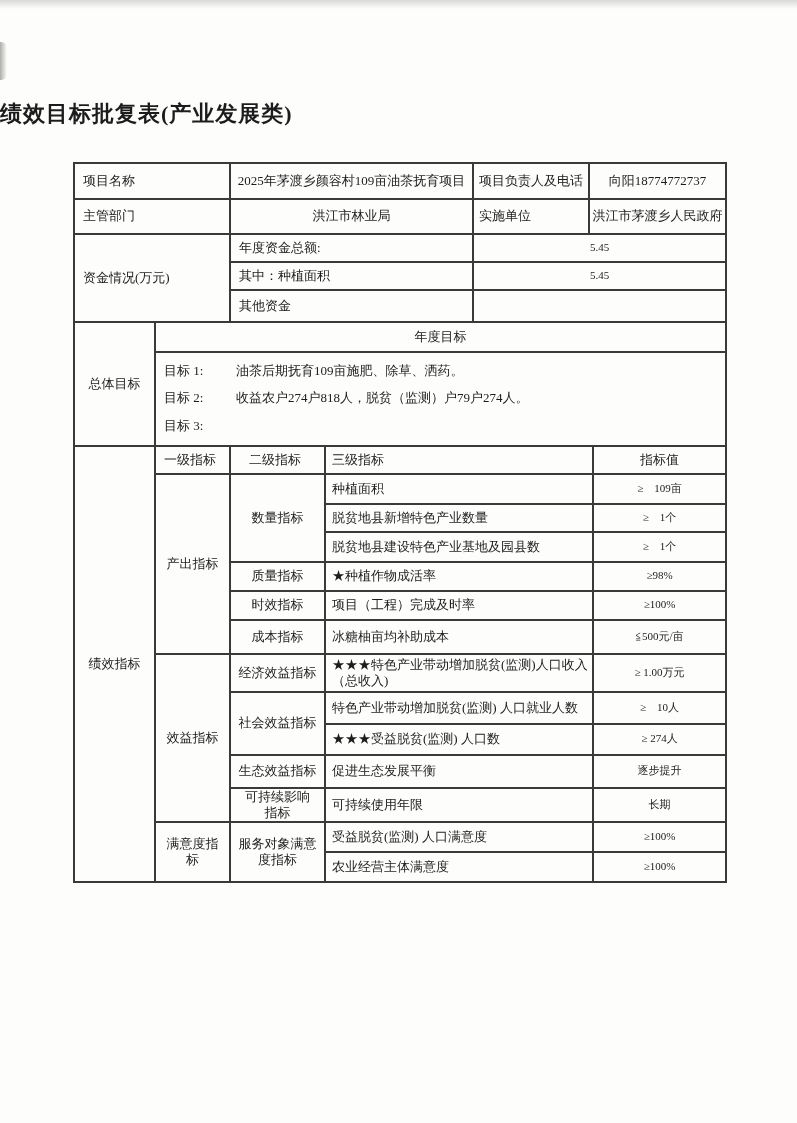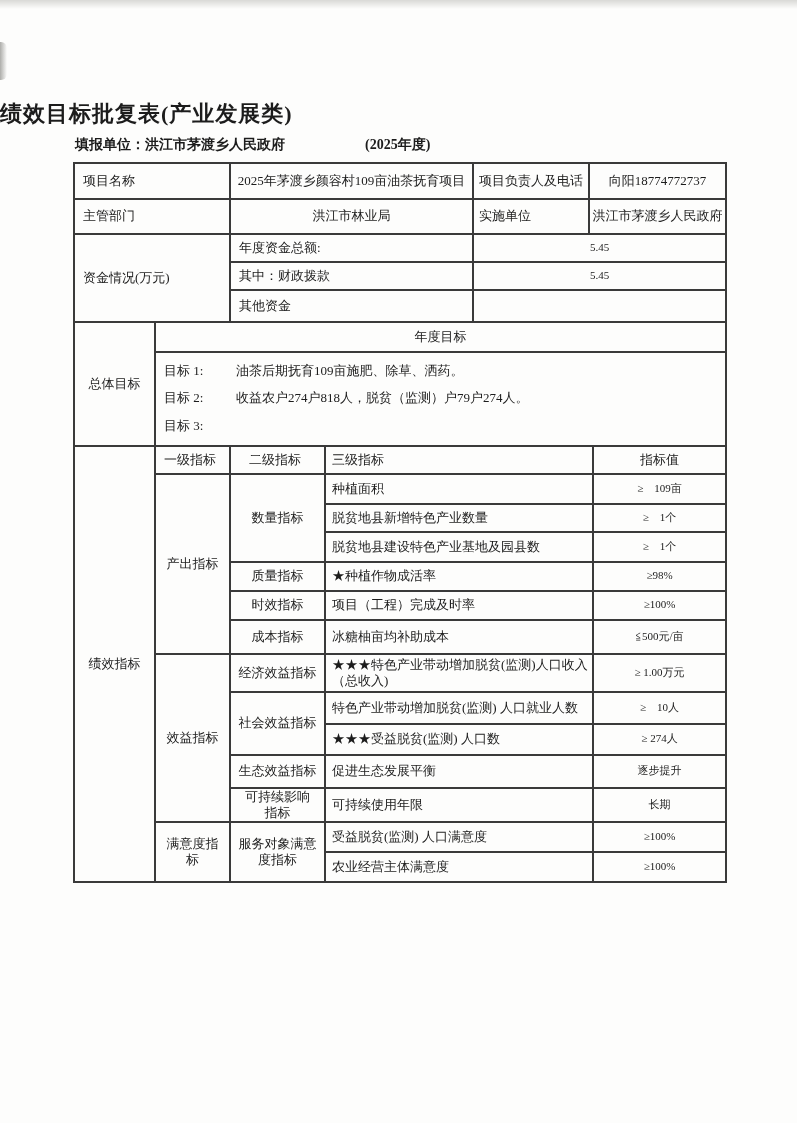--- a/index.html
+++ b/index.html
@@ -34,24 +34,20 @@
 </style>
 </head>
 <body>
 
 <div class="page">
   <div class="edge-top"></div>
   <div class="edge-smudge"></div>
 
   <div class="title">绩效目标批复表(产业发展类)</div>
 
-  <div class="subheader">
-    <span>填报单位：洪江市茅渡乡人民政府</span>
-    <span class="year">(2025年度)</span>
-  </div>
 
   <div class="form">
 
     <table class="t1">
       <colgroup>
           <col style="width:156px">
           <col style="width:243px">
           <col style="width:116px">
           <col style="width:137px">
         </colgroup>
@@ -67,21 +63,21 @@
         <td class="ctr">洪江市林业局</td>
         <td class="lft" style="padding-left:5px">实施单位</td>
         <td class="ctr">洪江市茅渡乡人民政府</td>
       </tr>
       <tr class="h28">
         <td class="lft" rowspan="3">资金情况(万元)</td>
         <td class="lft">年度资金总额:</td>
         <td class="val" colspan="2">5.45</td>
       </tr>
       <tr class="h28">
-        <td class="lft">其中：财政拨款</td>
+        <td class="lft">其中：种植面积</td>
         <td class="val" colspan="2">5.45</td>
       </tr>
       <tr class="h32">
         <td class="lft">其他资金</td>
         <td class="val" colspan="2"></td>
       </tr>
     </tbody>
       </table>
 
     <table class="t2">

